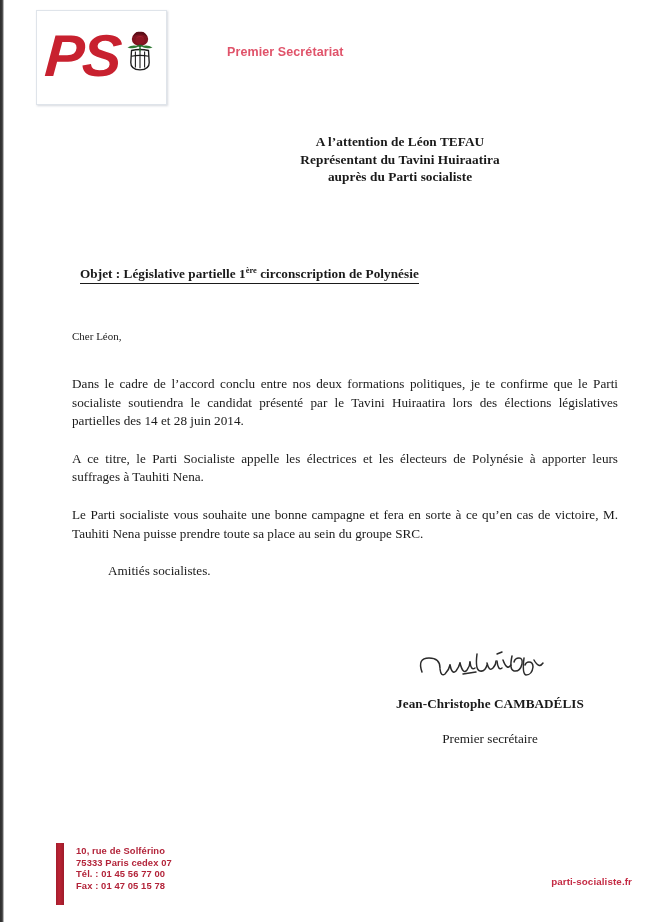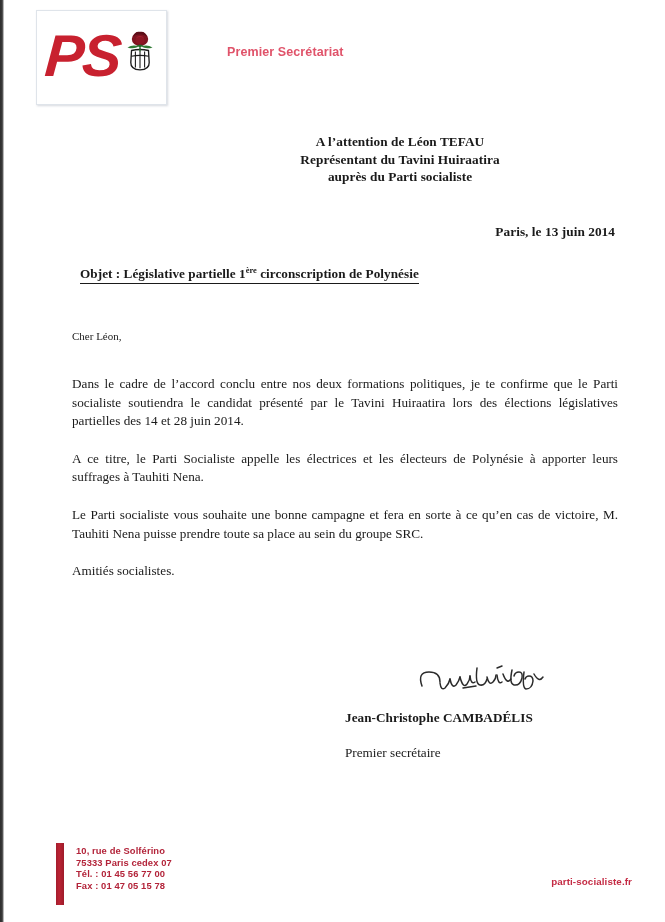--- a/index.html
+++ b/index.html
@@ -125,28 +125,28 @@
     width: 546px;
   }
   .para {
     margin: 0 0 19px 0;
     font-size: 13.2px;
     line-height: 18.6px;
     text-align: justify;
     text-justify: inter-word;
   }
   .para:last-child { margin-bottom: 0; }
-  .para-short { text-align: left; }
+  .para-short { text-align: left; margin-left: 36px; }
 
   
   .signature-block {
     position: absolute;
-    left: 345px; top: 664px;
+    left: 345px; top: 650px;
     width: 290px;
-    text-align: left;
+    text-align: center;
   }
   .sig-scrawl {
     height: 42px;
     margin-bottom: 0px;
   }
   .sig-name {
     font-weight: bold;
     font-size: 13.2px;
     letter-spacing: 0.05px;
   }
@@ -211,21 +211,20 @@
     </svg>
     <div class="lh-title">Premier Secrétariat</div>
   </div>
 
   <div class="recipient">
     <div>A l’attention de Léon TEFAU</div>
     <div>Représentant du Tavini Huiraatira</div>
     <div>auprès du Parti socialiste</div>
   </div>
 
-  <div class="date-line">Paris, le 13 juin 2014</div>
 
   <div class="subject">
     <span>Objet : Législative partielle 1</span><sup>ère</sup><span> circonscription de Polynésie</span>
   </div>
 
   <div class="salutation">Cher Léon,</div>
 
   <div class="body-block">
     <p class="para">Dans le cadre de l’accord conclu entre nos deux formations politiques, je te confirme que le Parti socialiste soutiendra le candidat présenté par le Tavini Huiraatira lors des élections législatives partielles des 14 et 28 juin 2014.</p>
     <p class="para">A ce titre, le Parti Socialiste appelle les électrices et les électeurs de Polynésie à apporter leurs suffrages à Tauhiti Nena.</p>

